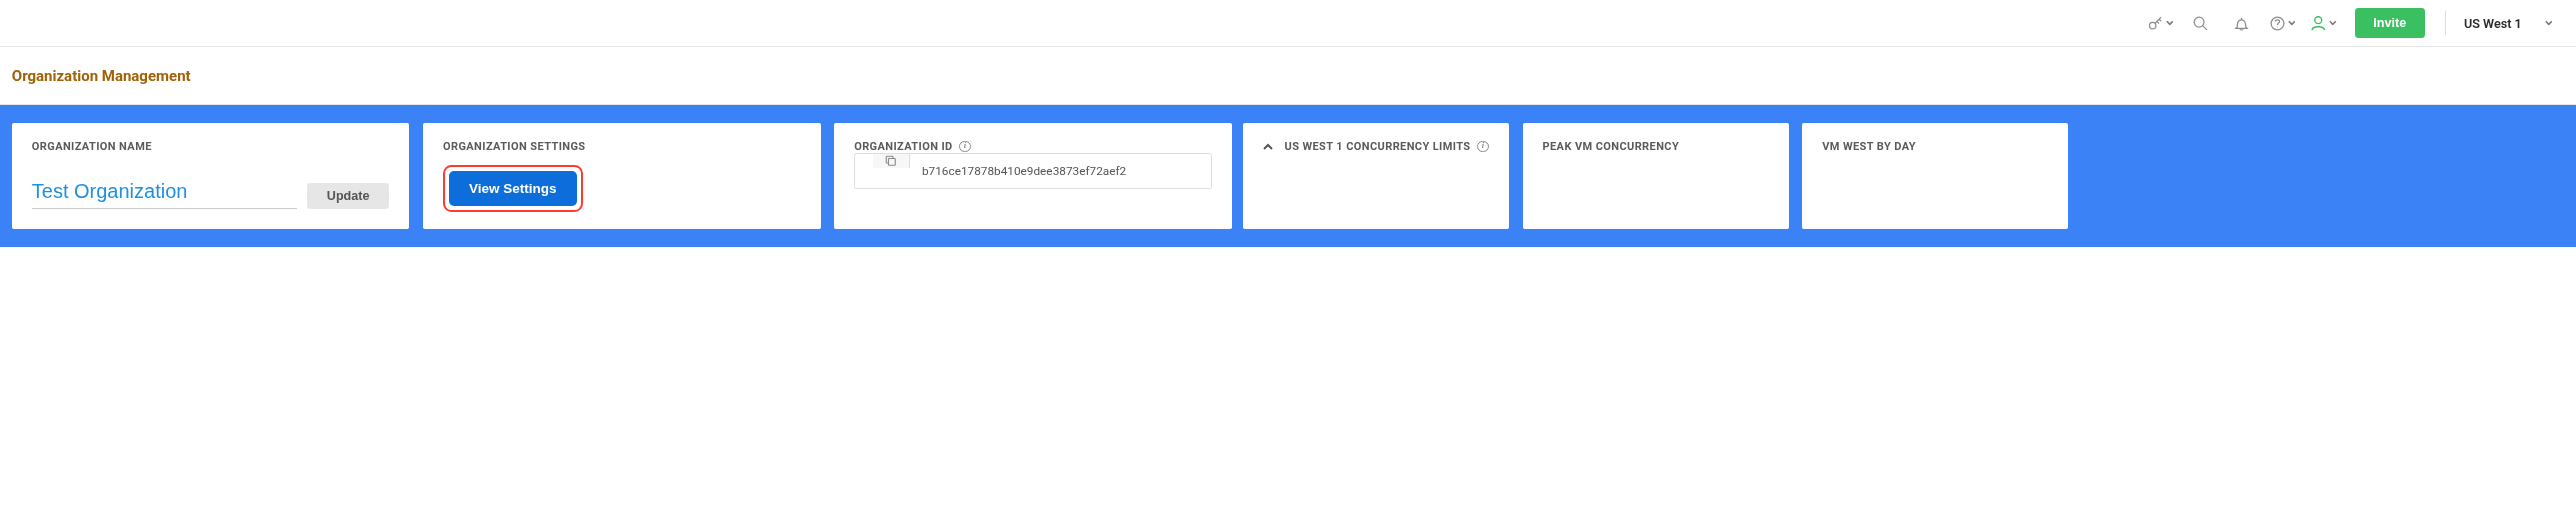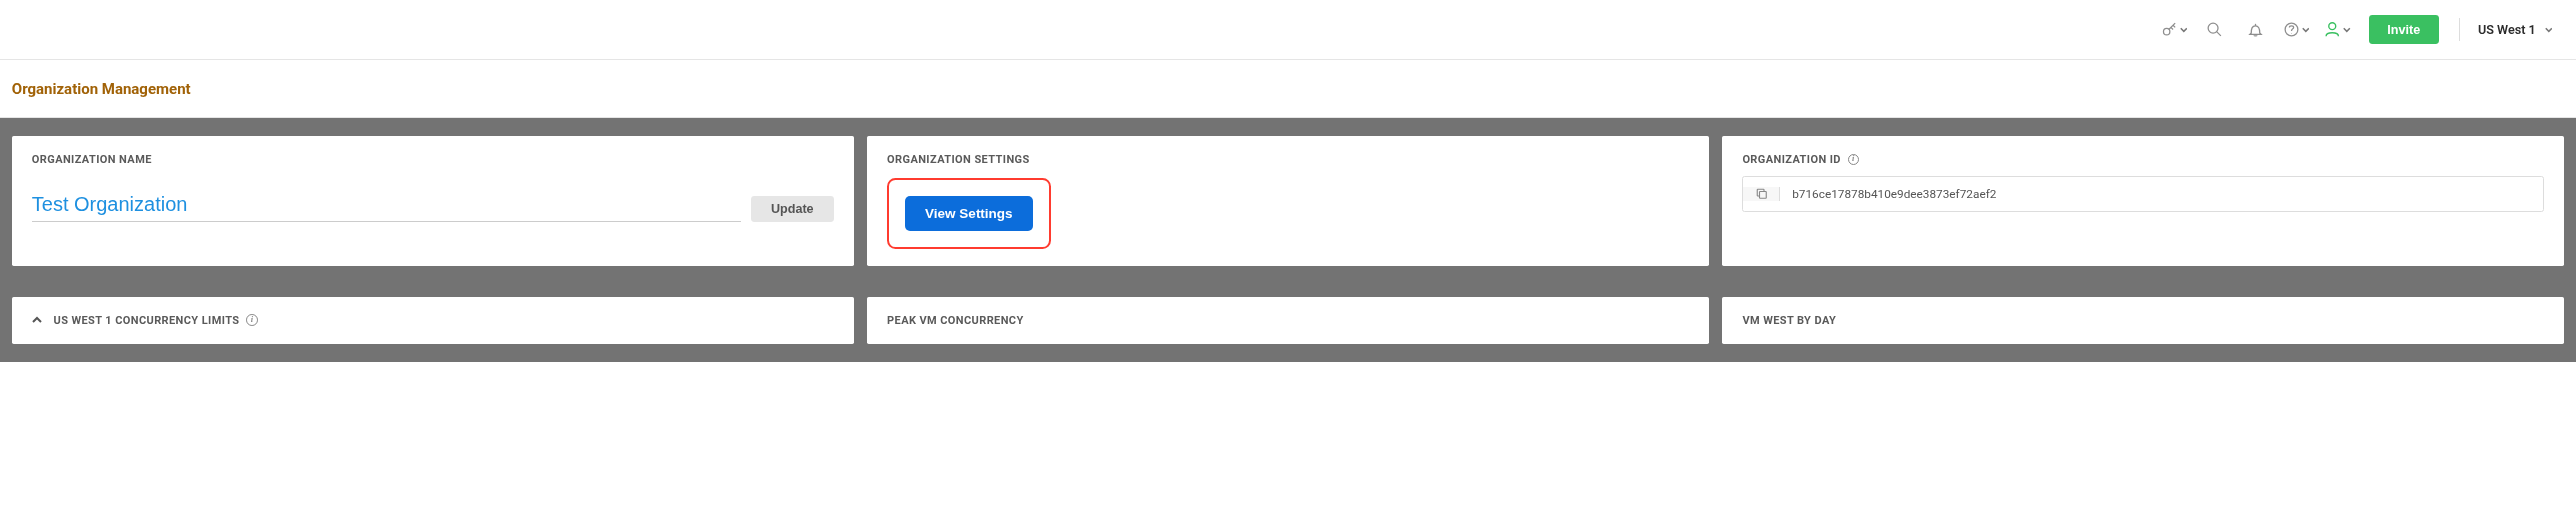--- a/index.html
+++ b/index.html
@@ -3,21 +3,21 @@
   <meta charset="utf-8">
   <style>
     * { box-sizing: border-box; margin: 0; padding: 0; }
     body {
       font-family: -apple-system, BlinkMacSystemFont, 'Segoe UI', Roboto, Helvetica, Arial, sans-serif;
       background: #ffffff;
       color: #333;
       width: 2576px;
     }
     .top-bar {
-      height: 60px;
+      height: 47px;
       display: flex;
       align-items: center;
       justify-content: flex-end;
       padding: 0 17px;
       gap: 6.7px;
       border-bottom: 0.8px solid #e5e5e5;
     }
     .icon-btn {
       width: 34px;
       height: 34px;
@@ -44,42 +44,41 @@
     }
     .divider-v {
       width: 0.8px;
       height: 23.6px;
       background: #ddd;
       margin: 0 5px;
     }
     .region-selector {
       display: flex;
       align-items: center;
-      gap: 9px;
+      gap: 23px;
       color: #2c2c2c;
       font-weight: 600;
       font-size: 12.6px;
       cursor: pointer;
       padding: 0 6.7px;
     }
     .page-header {
       padding: 20px 11.8px 18.5px;
       border-bottom: 0.8px solid #e5e5e5;
     }
     .page-header h1 {
       font-size: 15px;
       font-weight: 700;
       color: #a16207;
     }
     .content-area {
-      background: #737373;
+      background: #3b82f6;
       padding: 18.5px 11.8px;
       display: flex;
-      flex-direction: column;
-      gap: 31px;
+      gap: 11px;
     }
     .card-row {
       display: grid;
       grid-template-columns: 1fr 1fr 1fr;
       gap: 13.5px;
     }
     .card {
       background: #fff;
       border-radius: 1.7px;
       padding: 17px 20px;
@@ -121,39 +120,40 @@
       padding: 6px 20px;
       font-size: 12.6px;
       font-weight: 600;
       cursor: pointer;
     }
     .view-settings-wrap {
       margin-top: 11.8px;
       display: inline-block;
       border: 2.5px solid #ff3b2f;
       border-radius: 8.4px;
-      padding: 16px;
+      padding: 4px;
     }
     .view-settings-btn {
       background: #0c6ddb;
       color: #fff;
       border: none;
       border-radius: 5px;
       padding: 10px 20px;
       font-size: 13.5px;
       font-weight: 700;
       cursor: pointer;
     }
     .org-id-row {
       display: flex;
-      margin-top: 10px;
+      margin-top: 0;
       border: 0.8px solid #ddd;
       border-radius: 2.5px;
       overflow: hidden;
-      align-items: center;
+      align-items: flex-start;
+      padding-left: 18px;
     }
     .copy-btn {
       width: 37px;
       background: #f7f7f7;
       border-right: 0.8px solid #ddd;
       display: flex;
       align-items: center;
       justify-content: center;
       cursor: pointer;
       color: #888;

